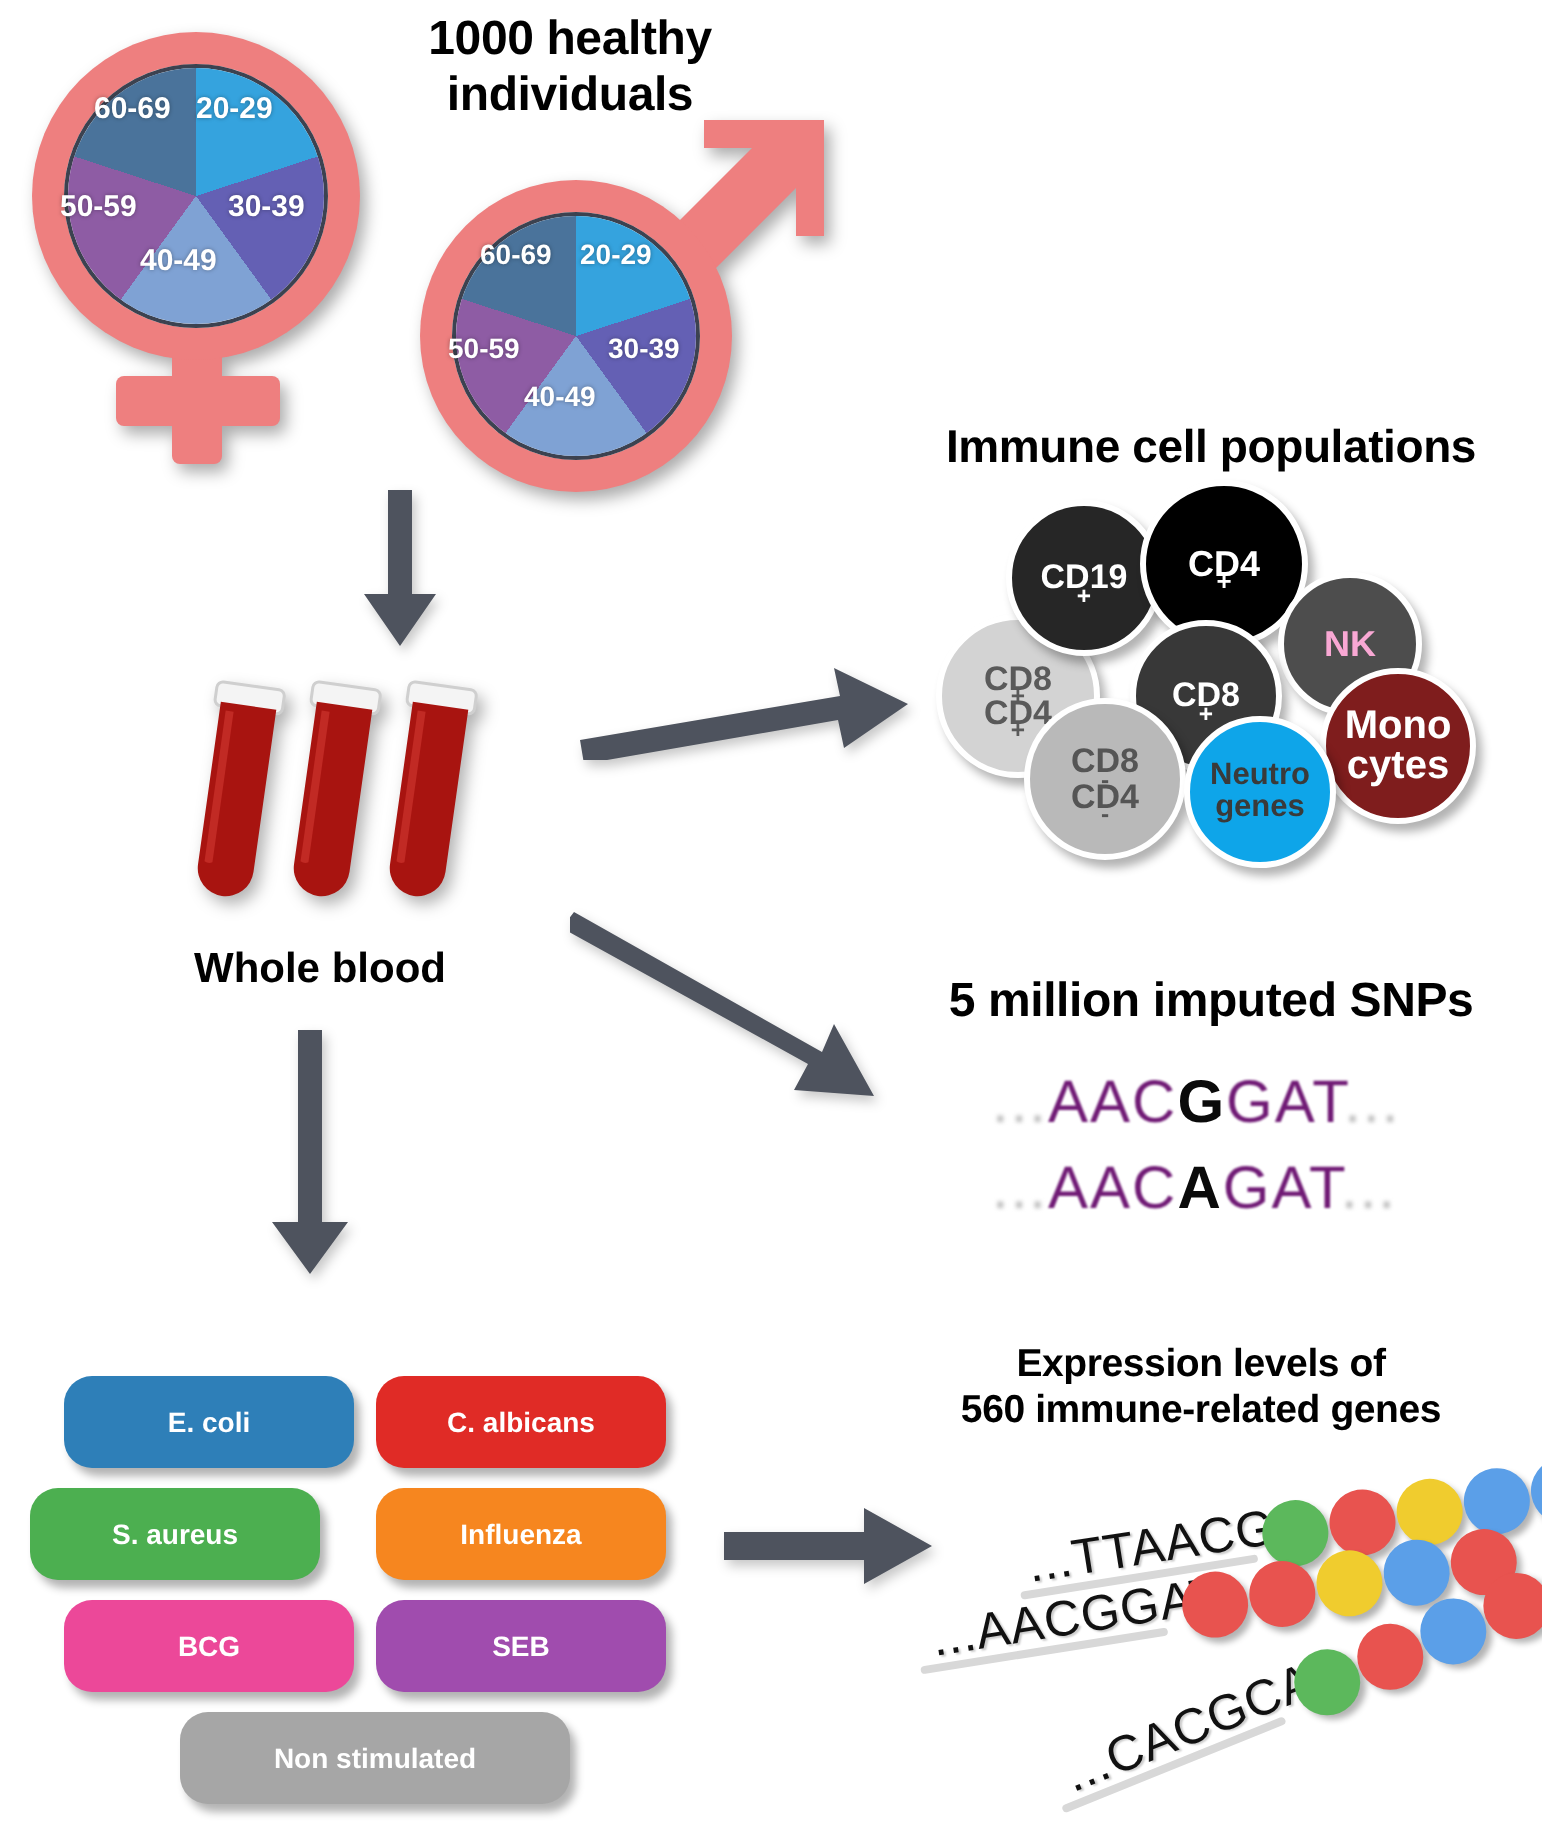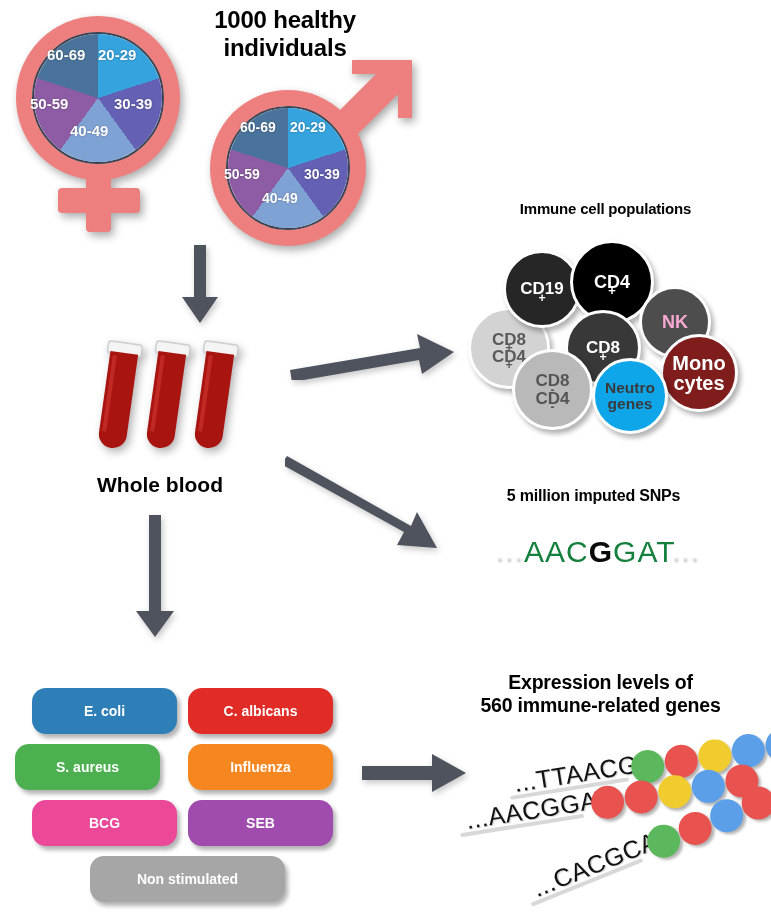--- a/index.html
+++ b/index.html
@@ -5,22 +5,22 @@
   html,body{margin:0;padding:0;background:#ffffff;}
   body{width:771px;height:922px;position:relative;overflow:hidden;
        font-family:"Liberation Sans","DejaVu Sans",sans-serif;}
   .stage{position:absolute;left:0;top:0;width:771px;height:922px;}
   .abs{position:absolute;}
 
   
   .heading{font-weight:bold;color:#000;text-align:center;line-height:1.18;
            letter-spacing:-0.2px;}
   #title-individuals{left:160px;top:6px;width:250px;font-size:24px;}
-  #title-immune{left:440px;top:200px;width:331px;font-size:15px;}
-  #title-snps{left:428px;top:487px;width:331px;font-size:16px;}
+  #title-immune{left:440px;top:210px;width:331px;font-size:23px;}
+  #title-snps{left:440px;top:487px;width:331px;font-size:24px;}
   #title-expression{left:430px;top:671px;width:341px;font-size:19.5px;}
 
   
   .sym{filter:drop-shadow(3px 4px 4px rgba(0,0,0,0.33));}
 
   .pie-wrap{position:absolute;border-radius:50%;overflow:hidden;
             border:2px solid #3c4250;box-sizing:border-box;}
   .seg{position:absolute;left:0;top:0;width:100%;height:100%;}
   .pie-label{position:absolute;color:#fff;font-weight:bold;
              text-shadow:0 0 2px rgba(0,0,0,.35);white-space:nowrap;}
@@ -40,21 +40,21 @@
         box-shadow:3px 4px 5px rgba(0,0,0,0.30);
         font-weight:bold;line-height:1.02;}
   .cell span{display:block;}
   .sup{font-size:0.72em;vertical-align:super;line-height:0;}
 
   
   .snp-row{position:absolute;white-space:nowrap;
            font-family:"Liberation Sans","DejaVu Sans",sans-serif;
            font-size:30px;letter-spacing:1px;}
   .snp-row .dim{color:#b9b9b9;filter:blur(1.1px);}
-  .snp-row .mid{color:#15803d;filter:blur(0.6px);}
+  .snp-row .mid{color:#701a75;filter:blur(0.6px);}
   .snp-row .hot{color:#0a0a0a;font-weight:bold;filter:none;}
 
   
   .stim{position:absolute;border-radius:14px;color:#fff;font-weight:bold;
         display:flex;align-items:center;justify-content:center;
         font-size:14px;box-shadow:3px 4px 4px rgba(0,0,0,0.30);}
 
   
   .strand{position:absolute;transform-origin:left center;}
   .strand .seqtxt{position:absolute;white-space:nowrap;font-size:25px;
@@ -201,20 +201,23 @@
       <span>genes</span>
     </div>
   </div>
 
   <div class="abs heading" id="title-snps">5 million imputed SNPs</div>
 
   <div class="snp-row" style="left:496px;top:535px;">
     <span class="dim">...</span><span class="mid">AAC</span><span class="hot">G</span><span class="mid">GAT</span><span class="dim">...</span>
   </div>
 
+  <div class="snp-row" style="left:496px;top:578px;">
+    <span class="dim">...</span><span class="mid">AAC</span><span class="hot">A</span><span class="mid">GAT</span><span class="dim">...</span>
+  </div>
 
   <div class="stim" style="left:32px;top:688px;width:145px;height:46px;background:#2E7FB8;">
     <span>E. coli</span>
   </div>
   <div class="stim" style="left:188px;top:688px;width:145px;height:46px;background:#E02B26;">
     <span>C. albicans</span>
   </div>
   <div class="stim" style="left:15px;top:744px;width:145px;height:46px;background:#4CAF50;">
     <span>S. aureus</span>
   </div>

